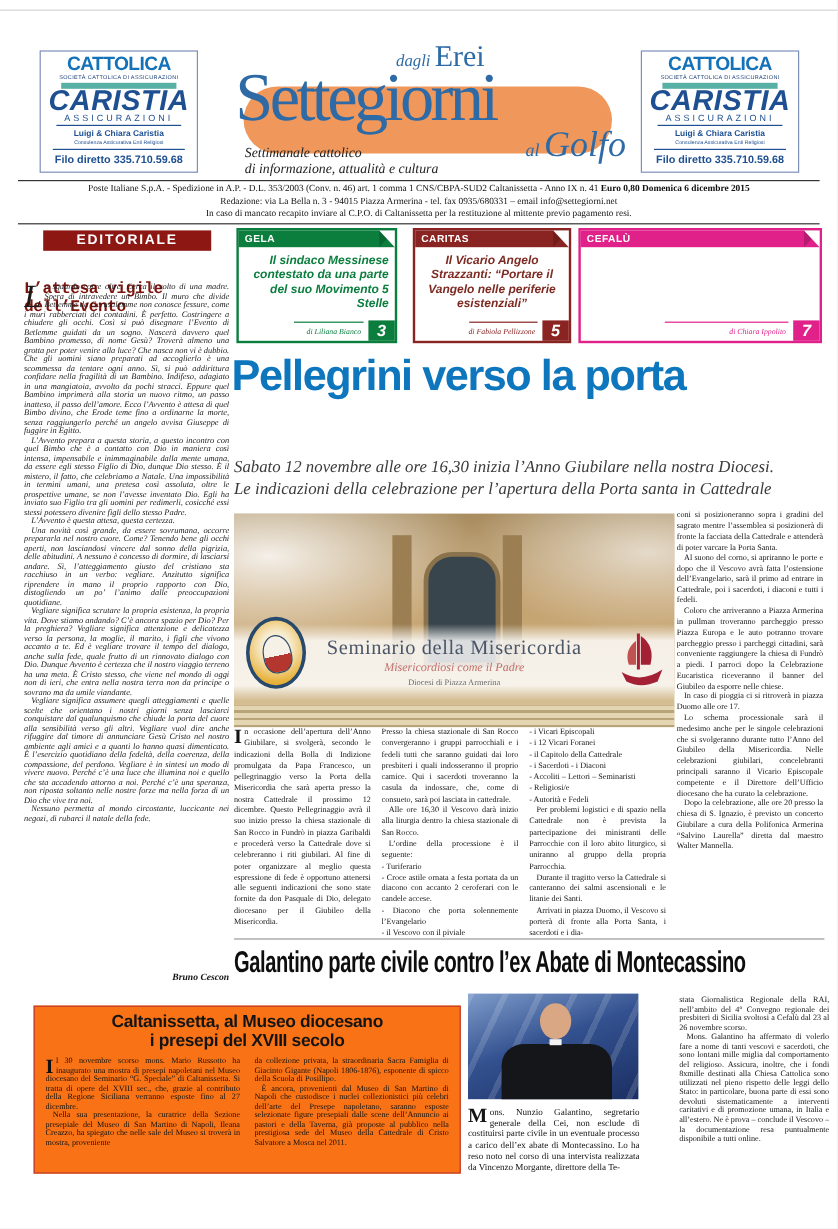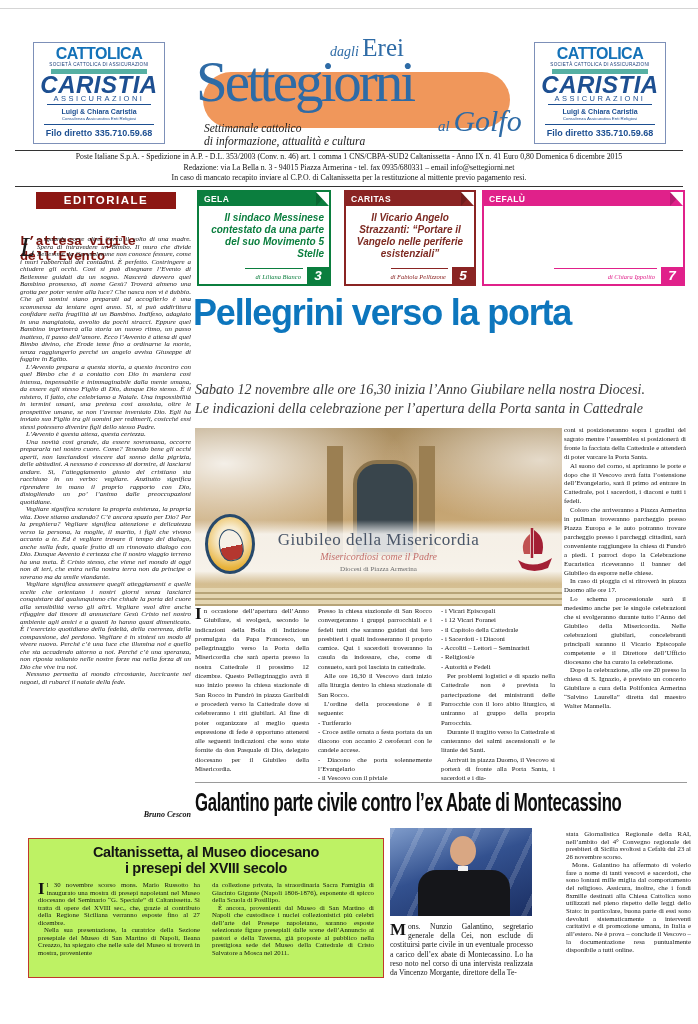--- a/index.html
+++ b/index.html
@@ -26,21 +26,21 @@
   .logo-name{position:absolute;left:196px;top:52px;font-size:57px;line-height:60px;color:#2e6ba6;
              font-family:"Liberation Serif",serif;letter-spacing:-3px;}
   .logo-golfo{position:absolute;left:438px;top:104px;color:#2e6ba6;font-family:"Liberation Serif",serif;}
   .logo-golfo .sm{font-style:italic;font-size:15px;}
   .logo-golfo .lg{font-style:italic;font-size:30px;}
   .logo-tagline{position:absolute;left:204px;top:122px;font-style:italic;font-size:11.5px;line-height:13px;color:#222;}
 
   
   .postal{position:absolute;left:15px;top:150px;width:668px;border-top:1px solid #333;border-bottom:1px solid #333;
           text-align:center;font-size:7.8px;line-height:10.5px;color:#111;padding:1px 0 2px;}
-  .postal b{font-weight:normal;}
+  .postal b{font-weight:bold;}
 
   
   .edit-band{position:absolute;left:36px;top:192px;width:140px;height:17px;background:#8c1713;color:#fff;
              font-family:Liberation Sans, sans-serif;font-weight:bold;font-size:11.5px;letter-spacing:1.5px;
              text-align:center;line-height:17px;}
   .edit-title{position:absolute;left:20px;top:214px;width:172px;font-family:Liberation Mono, monospace;
               font-weight:bold;font-size:13.5px;letter-spacing:-0.4px;color:#7d150f;margin-top:20px;}
   .edit-text{position:absolute;left:20px;top:236px;width:171px;height:572px;overflow:hidden;
              font-style:italic;font-size:7px;line-height:7.5px;text-align:justify;color:#1a1a1a;}
   .edit-text p{margin:0;text-indent:6px;}
@@ -116,21 +116,21 @@
       background:
         repeating-linear-gradient(115deg, rgba(255,255,255,0.14) 0 5px, transparent 5px 26px),
         linear-gradient(160deg,#7f9ccb 0%,#33518f 45%,#1b2f63 100%);}
   .gal-photo .body{position:absolute;left:28px;bottom:-6px;width:92px;height:52px;border-radius:18px 18px 0 0;background:#15161a;}
   .gal-photo .head{position:absolute;left:60px;top:8px;width:26px;height:30px;border-radius:50%;background:#d9a783;}
   .gal-photo .collar{position:absolute;left:68px;top:38px;width:10px;height:5px;background:#f2f2f2;}
   #galleft{left:390px;top:922px;width:143px;height:86px;font-size:7.6px;line-height:9.2px;}
   #galright{left:566px;top:830px;width:125px;height:170px;font-size:6.8px;line-height:7.7px;}
 
   
-  .museo{position:absolute;left:28px;top:838px;width:356px;height:140px;background:#bef264;
+  .museo{position:absolute;left:28px;top:838px;width:356px;height:140px;background:#f97316;
          border:1.5px solid #c0392b;box-sizing:border-box;padding:5px 9px;}
   .museo-title{text-align:center;font-family:"Liberation Sans",sans-serif;font-weight:bold;
                font-size:14.5px;line-height:16px;letter-spacing:-0.3px;color:#141414;}
   .museo-cols{position:absolute;left:9px;right:9px;top:42px;bottom:5px;display:flex;gap:12px;}
   .museo-col{flex:1;font-size:6.8px;line-height:7.5px;text-align:justify;overflow:hidden;}
   .museo-col p{margin:0;text-indent:6px;}
   .museo-col p.flush{text-indent:0;}
 
   .scanline-top{position:absolute;left:0;top:8px;width:698px;height:1px;background:#d5d5d5;}
 </style>
@@ -224,21 +224,21 @@
     <div>Sabato 12 novembre alle ore 16,30 inizia l’Anno Giubilare nella nostra Diocesi.</div>
     <div>Le indicazioni della celebrazione per l’apertura della Porta santa in Cattedrale</div>
   </div>
 
   <div class="lead-photo">
     <div class="lp-pilaster" style="left:132px"></div>
     <div class="lp-pilaster" style="left:224px"></div>
     <div class="lp-door"></div>
     <div class="lp-steps"></div>
     <div class="lp-band">
-      <div class="lp-title">Giubileo della Misericordia</div>
+      <div class="lp-title">Seminario della Misericordia</div>
       <div class="lp-sub">Misericordiosi come il Padre</div>
       <div class="lp-cap">Diocesi di Piazza Armerina</div>
     </div>
     <div class="lp-logo"></div>
     <svg style="position:absolute;right:6px;top:94px" width="44" height="54" viewBox="0 0 44 54">
       <path d="M6 38 Q22 48 40 36 L36 46 Q22 52 10 46 Z" fill="#a32035"></path>
       <path d="M20 6 L20 36" stroke="#a32035" stroke-width="2.5" fill="none"></path>
       <path d="M22 8 Q34 16 30 32 L22 32 Z" fill="#a32035"></path>
       <path d="M18 12 Q8 20 12 32 L18 32 Z" fill="#c05252"></path>
     </svg>

